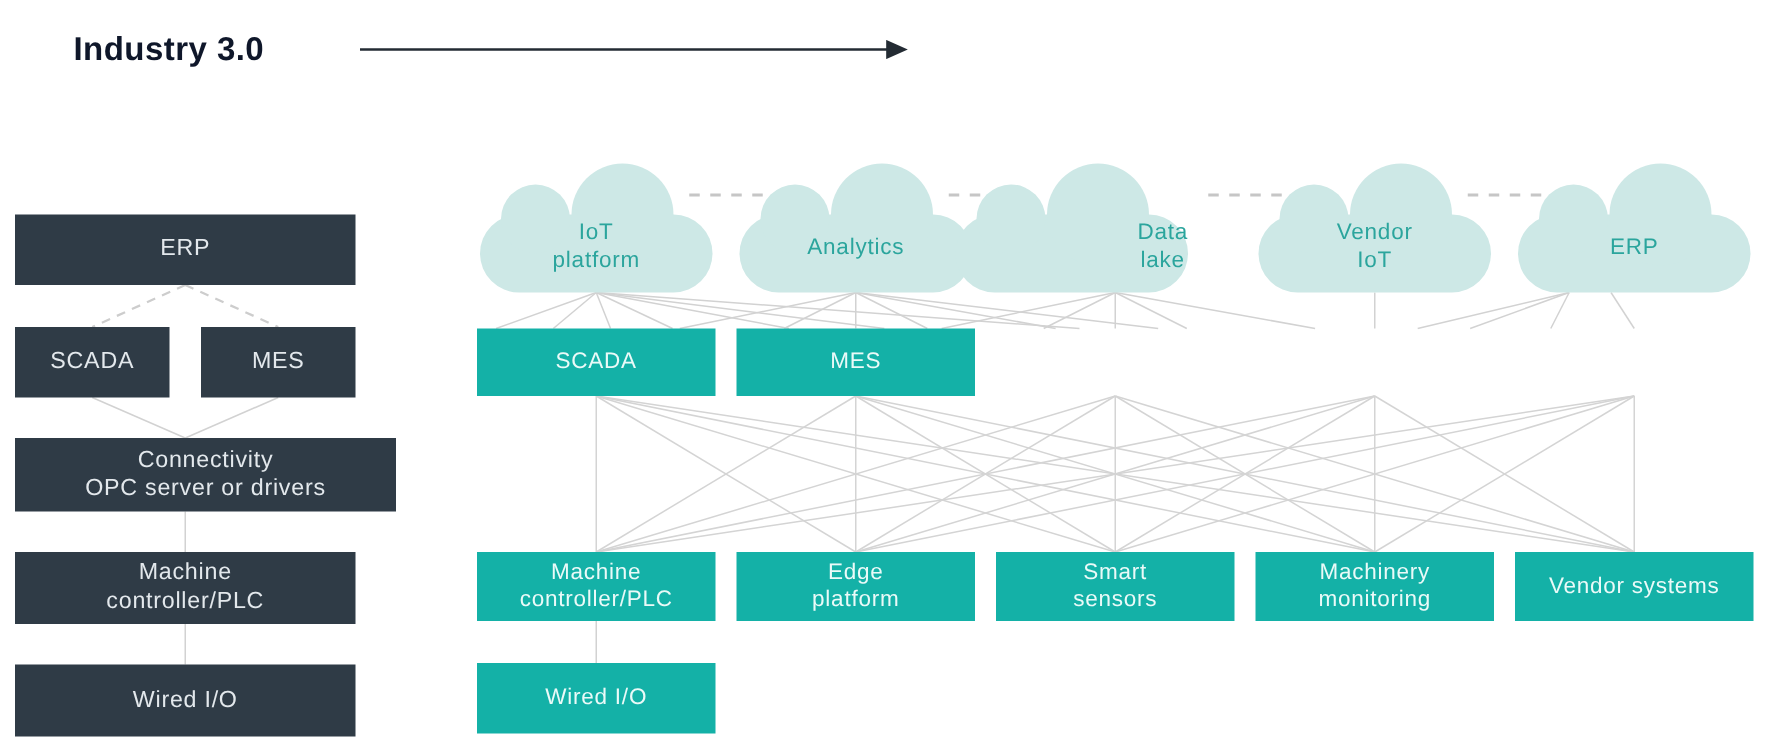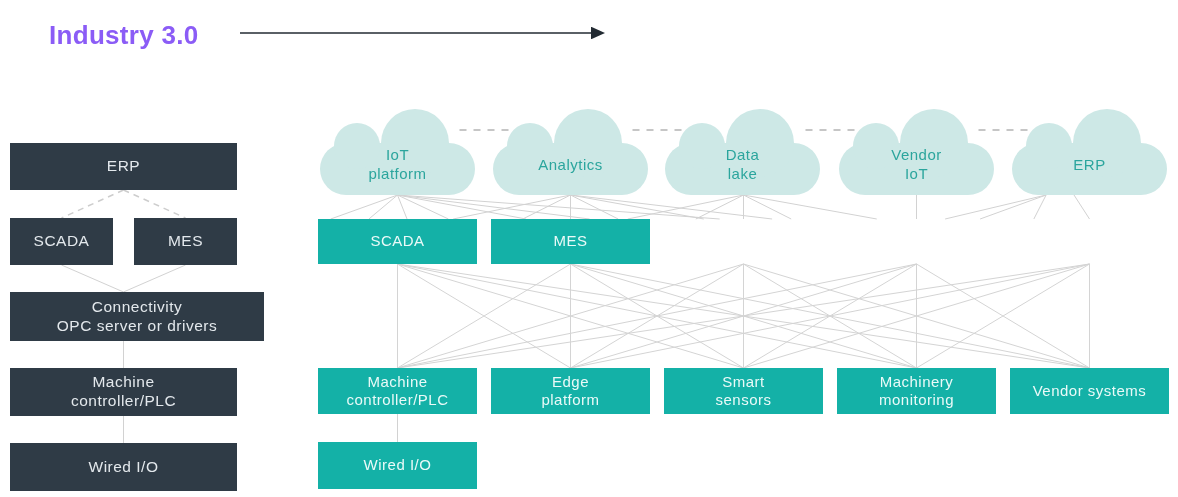--- a/index.html
+++ b/index.html
@@ -1,18 +1,18 @@
 <!DOCTYPE html>
 <html><head>
 <meta charset="utf-8">
 <style>
   html,body{margin:0;padding:0;background:#ffffff;font-family:"Liberation Sans", sans-serif;}
   .canvas{position:relative;width:1178px;height:497px;background:#ffffff;overflow:hidden;}
 
-  .title{position:absolute;font-size:26px;font-weight:bold;color:#8b5cf6;letter-spacing:0.3px;}
+  .title{position:absolute;font-size:22px;font-weight:bold;color:#0f172a;letter-spacing:0.3px;}
   .title-left{left:49px;top:20px;}
   .title-right{left:666px;top:20px;}
 
   #edge-layer{position:absolute;left:0;top:0;width:1178px;height:497px;}
   line.solid{stroke:#d2d2d2;stroke-width:1;}
   line.mesh{stroke:#d4d4d4;stroke-width:1;}
   line.dashed{stroke:#cdcdcd;stroke-width:1.5;stroke-dasharray:6 5;}
   line.cloudlink{stroke:#c6c6c6;stroke-width:2;stroke-dasharray:7 7;}
 
   .node{position:absolute;display:flex;align-items:center;justify-content:center;text-align:center;}
@@ -33,21 +33,21 @@
   .n-l-erp{left:10px;top:143px;width:227px;height:47px;}
   .n-l-scada{left:10px;top:218px;width:103px;height:47px;}
   .n-l-mes{left:134px;top:218px;width:103px;height:47px;}
   .n-l-conn{left:10px;top:292px;width:254px;height:49px;}
   .n-l-mc{left:10px;top:368px;width:227px;height:48px;}
   .n-l-wired{left:10px;top:443px;width:227px;height:48px;}
 
   
   .n-c-iot{left:320px;top:143px;}
   .n-c-analytics{left:493px;top:143px;}
-  .n-c-datalake{left:665px;top:143px;}
+  .n-c-datalake{left:637px;top:143px;justify-content:flex-end;}
   .n-c-vendor{left:839px;top:143px;}
   .n-c-erp{left:1012px;top:143px;}
 
   
   .r1{top:219px;height:45px;width:159px;}
   .r2{top:368px;height:46px;width:159px;}
   .c0{left:318px;} .c1{left:491px;} .c2{left:664px;} .c3{left:837px;} .c4{left:1010px;}
   .n-r3-wired{left:318px;top:442px;width:159px;height:47px;}
 </style>
 </head>

